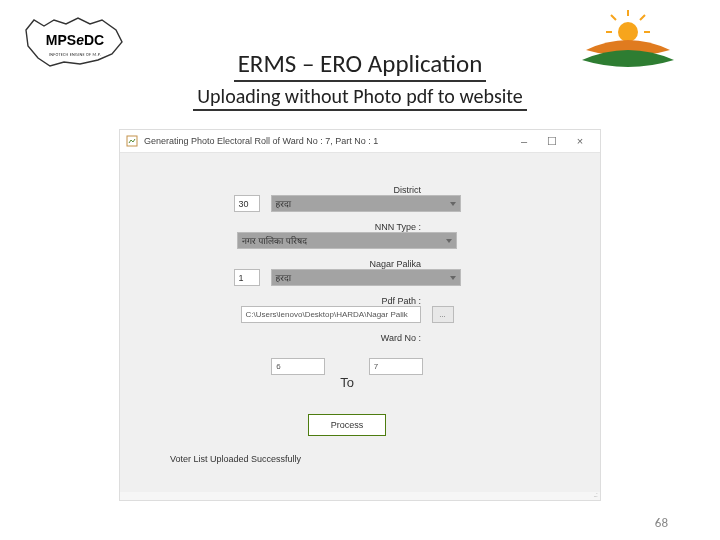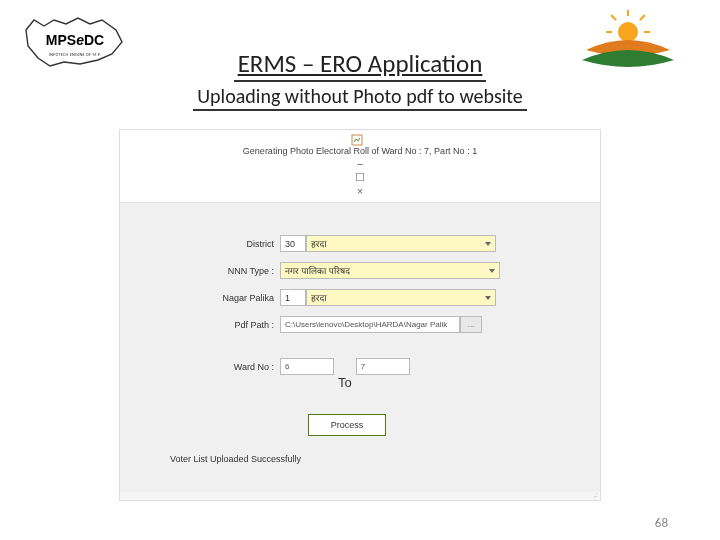--- a/index.html
+++ b/index.html
@@ -35,21 +35,20 @@
     text-align: center;
     margin-top: 40px;
   }
   .title-main {
     font-size: 25px;
     color: #222;
     border-bottom: 2px solid #333;
     display: inline-block;
     padding: 0 4px 1px;
     font-weight: 400;
-    text-decoration: underline;
   }
   .subtitle {
     font-size: 20px;
     color: #222;
     margin-top: 2px;
     border-bottom: 2px solid #333;
     display: inline-block;
     padding: 0 4px 1px;
     font-weight: 400;
   }
@@ -62,21 +61,20 @@
     font-size: 10px;
     color: #333;
   }
   .titlebar {
     background: #fff;
     display: flex;
     align-items: center;
     padding: 4px 6px;
     border-bottom: 1px solid #e5e5e5;
     font-size: 9px;
-    flex-direction: column;
   }
   .titlebar .win-icon {
     width: 12px; height: 12px;
     margin-right: 6px;
     display: inline-block;
   }
   .titlebar .win-title { flex: 1; color: #444; }
   .titlebar .win-btn {
     width: 28px;
     text-align: center;
@@ -85,35 +83,36 @@
     line-height: 14px;
   }
   .win-body {
     background: #f0f0f0;
     padding: 22px 26px 14px 0;
   }
   .form-row {
     display: flex;
     align-items: center;
     margin: 10px 0;
+    flex-direction: column;
   }
   .form-label {
     width: 160px;
     text-align: right;
     font-size: 9px;
     color: #333;
     padding-right: 6px;
   }
   .form-field {
     display: flex;
     align-items: center;
-    gap: 0;
+    gap: 11px;
   }
   .select {
-    background: #fef9c3;
+    background: #a3a3a3;
     border: 1px solid #bbb;
     height: 17px;
     font-size: 9px;
     padding: 0 14px 0 4px;
     position: relative;
     display: flex;
     align-items: center;
   }
   .select::after {
     content: "";

